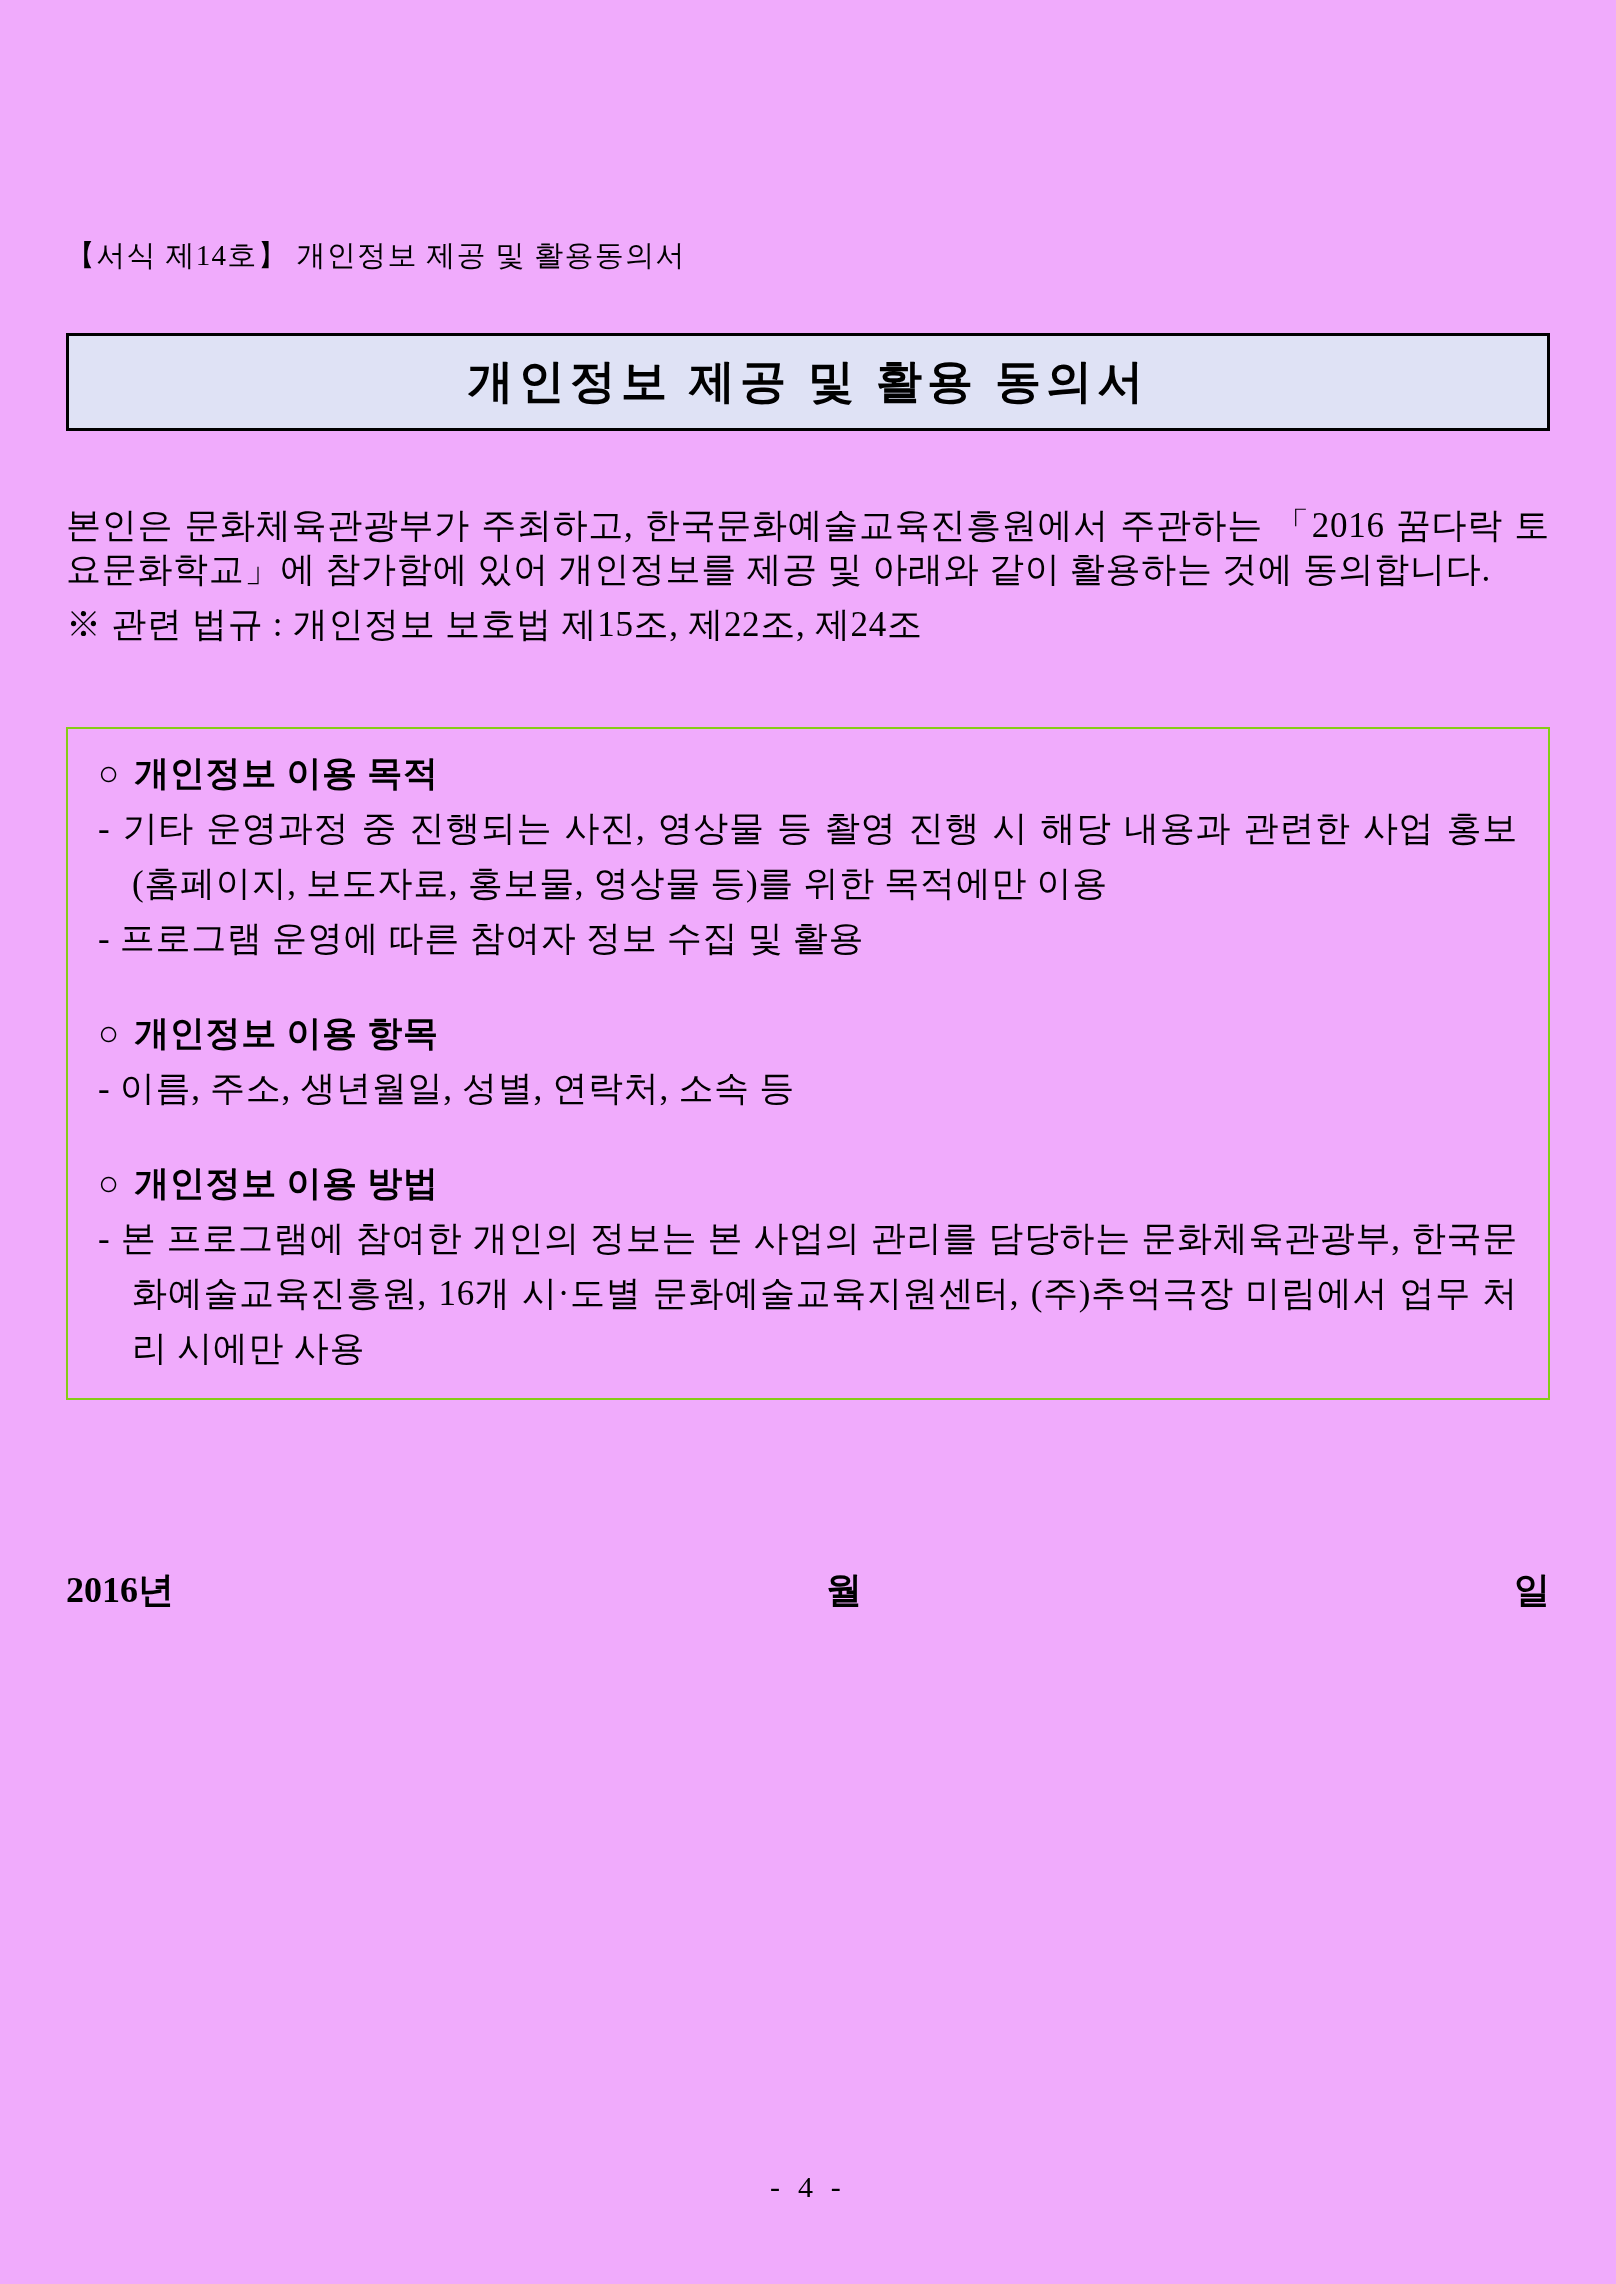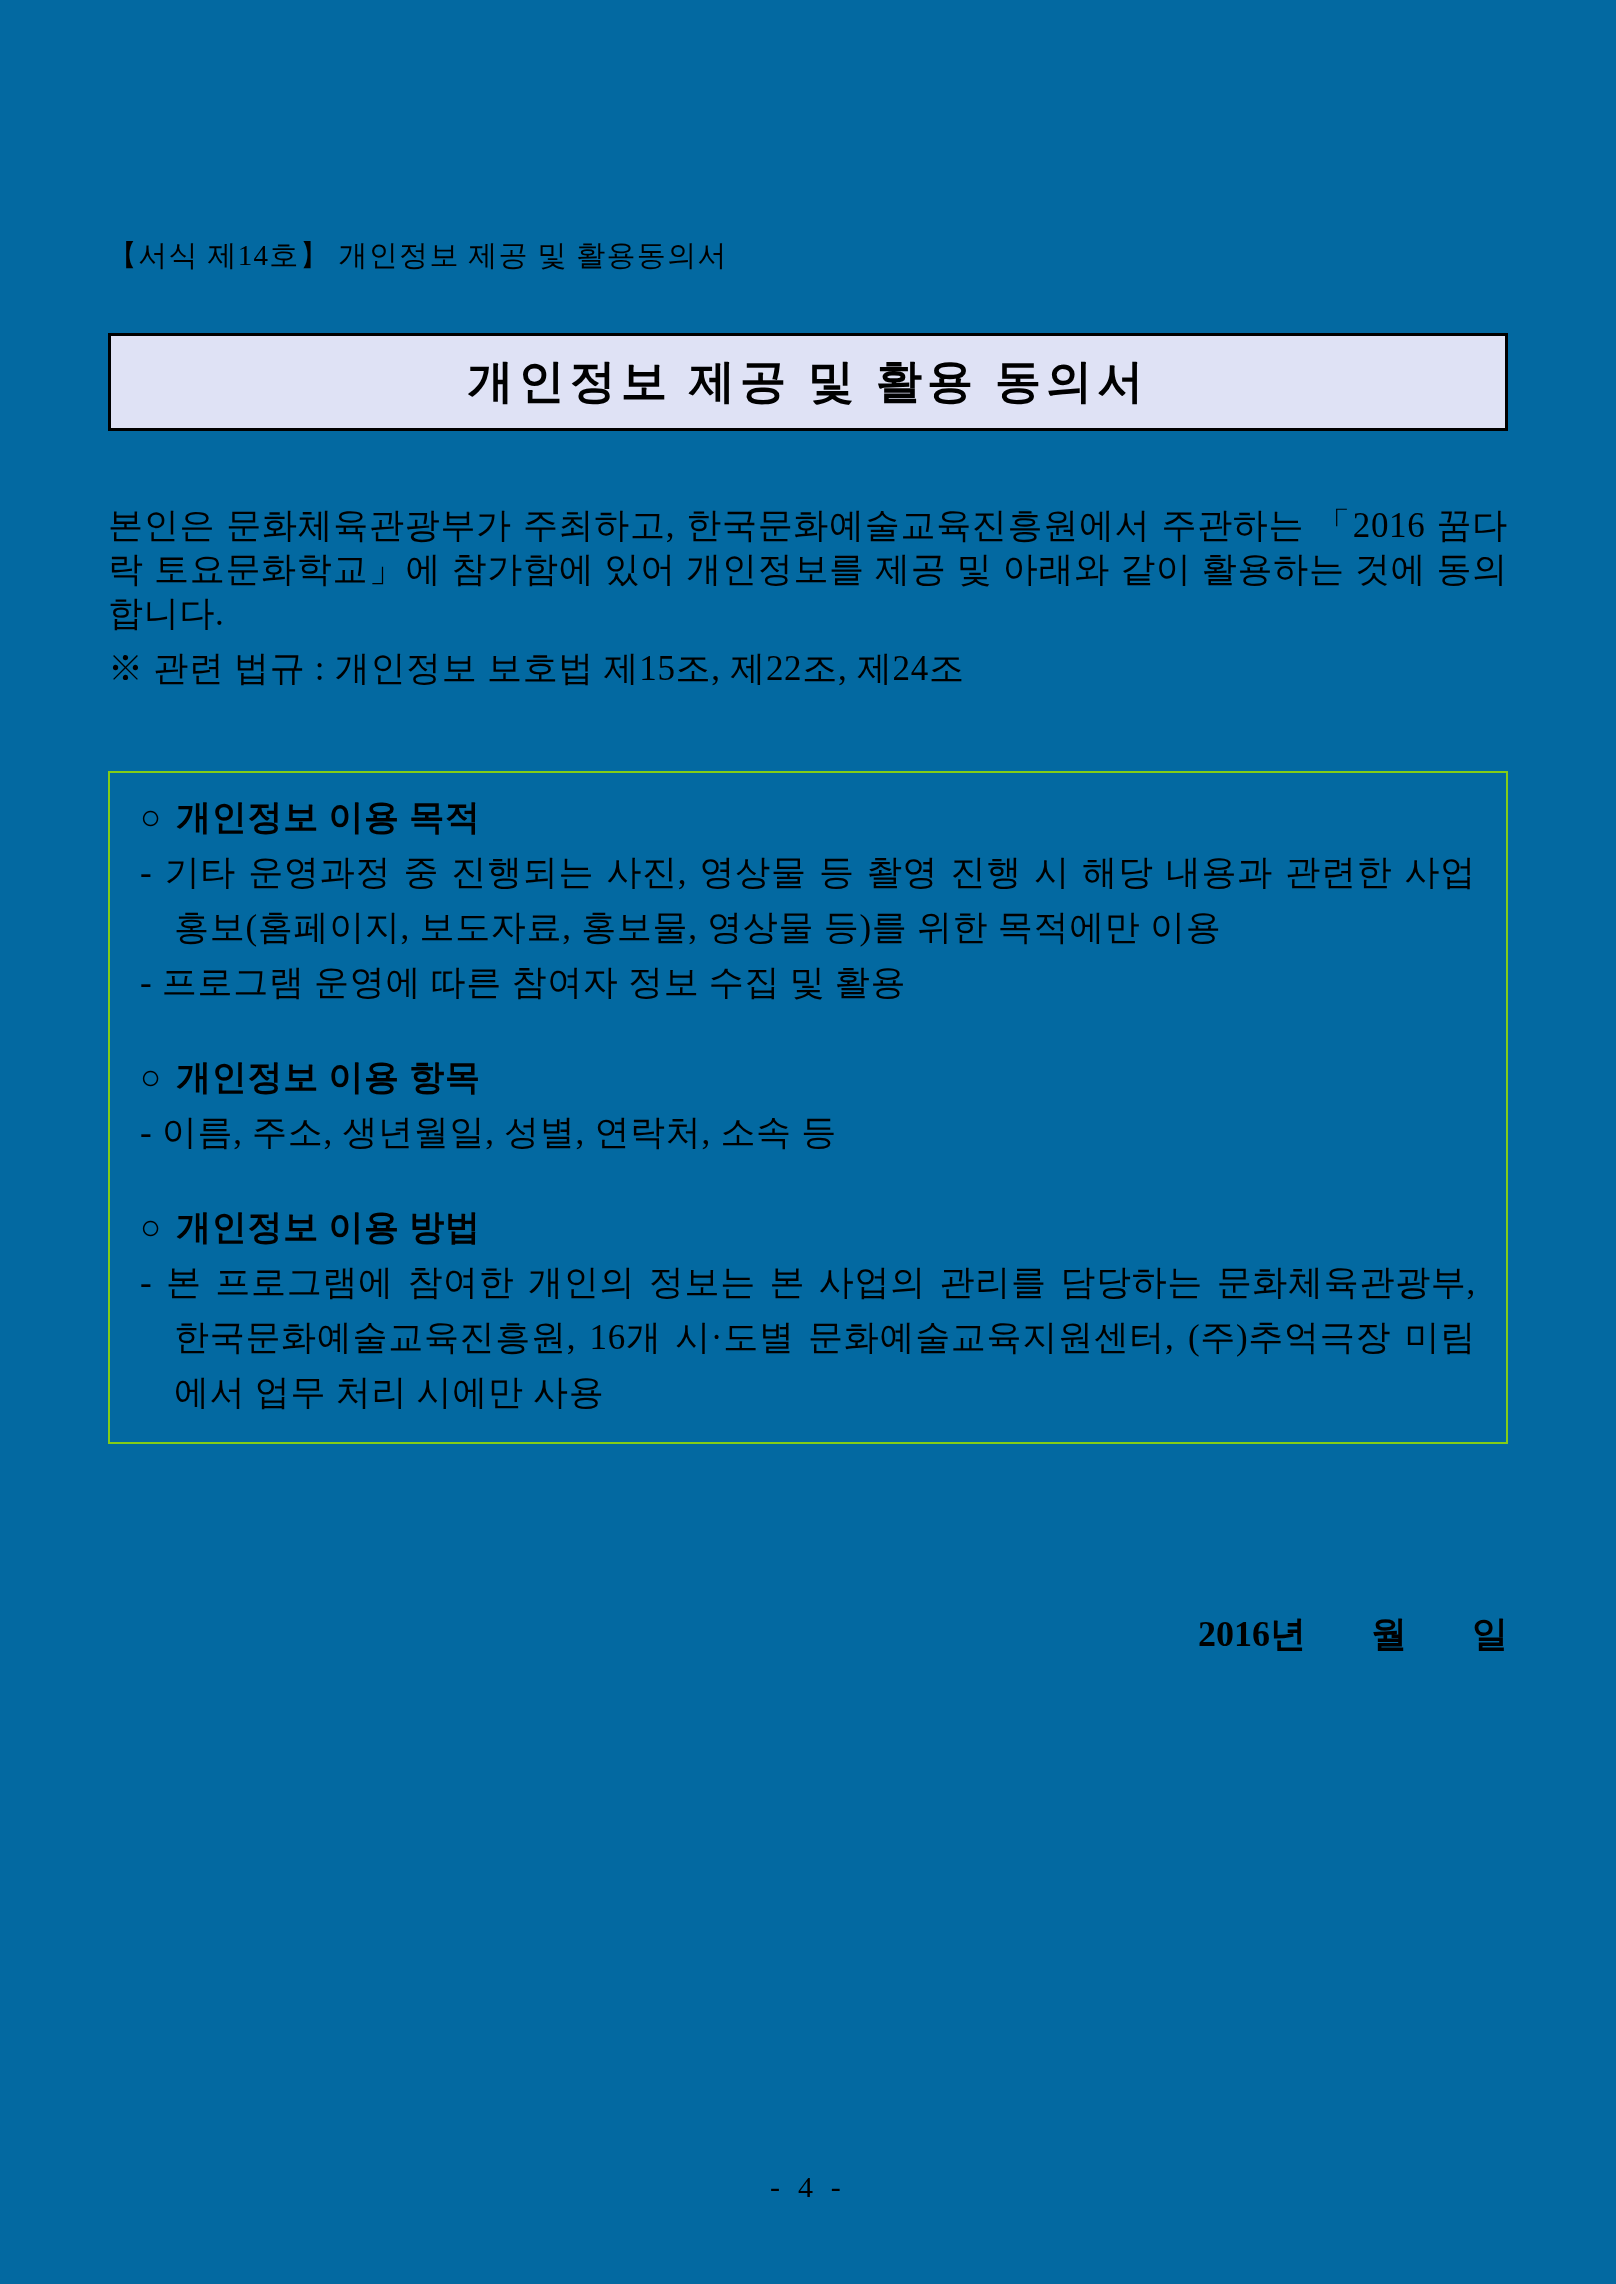--- a/index.html
+++ b/index.html
@@ -5,23 +5,23 @@
   html, body {
     margin: 0;
     padding: 0;
     background: #ffffff;
   }
   .page {
     position: relative;
     width: 1616px;
     height: 2284px;
     margin: 0 auto;
-    background: #0369a1;
+    background: #f0abfc;
     box-sizing: border-box;
-    padding: 0 108px;
+    padding: 0 66px;
     font-family: "Liberation Serif", "DejaVu Serif", serif;
     color: #000000;
   }
   .form-label {
     margin: 0;
     padding-top: 236px;
     font-size: 29px;
     letter-spacing: 1.3px;
     font-weight: normal;
   }
@@ -80,21 +80,21 @@
     margin: 0;
     padding-left: 34px;
     text-indent: -34px;
     text-align: justify;
     word-break: break-all;
     letter-spacing: 0.7px;
   }
   .date-line {
     margin-top: 166px;
     display: flex;
-    justify-content: flex-end;
+    justify-content: space-between;
     gap: 65px;
     font-size: 36px;
     font-weight: bold;
   }
   .signature-line {
     margin-top: 73px;
     display: flex;
     justify-content: center;
     align-items: baseline;
     font-size: 36px;

